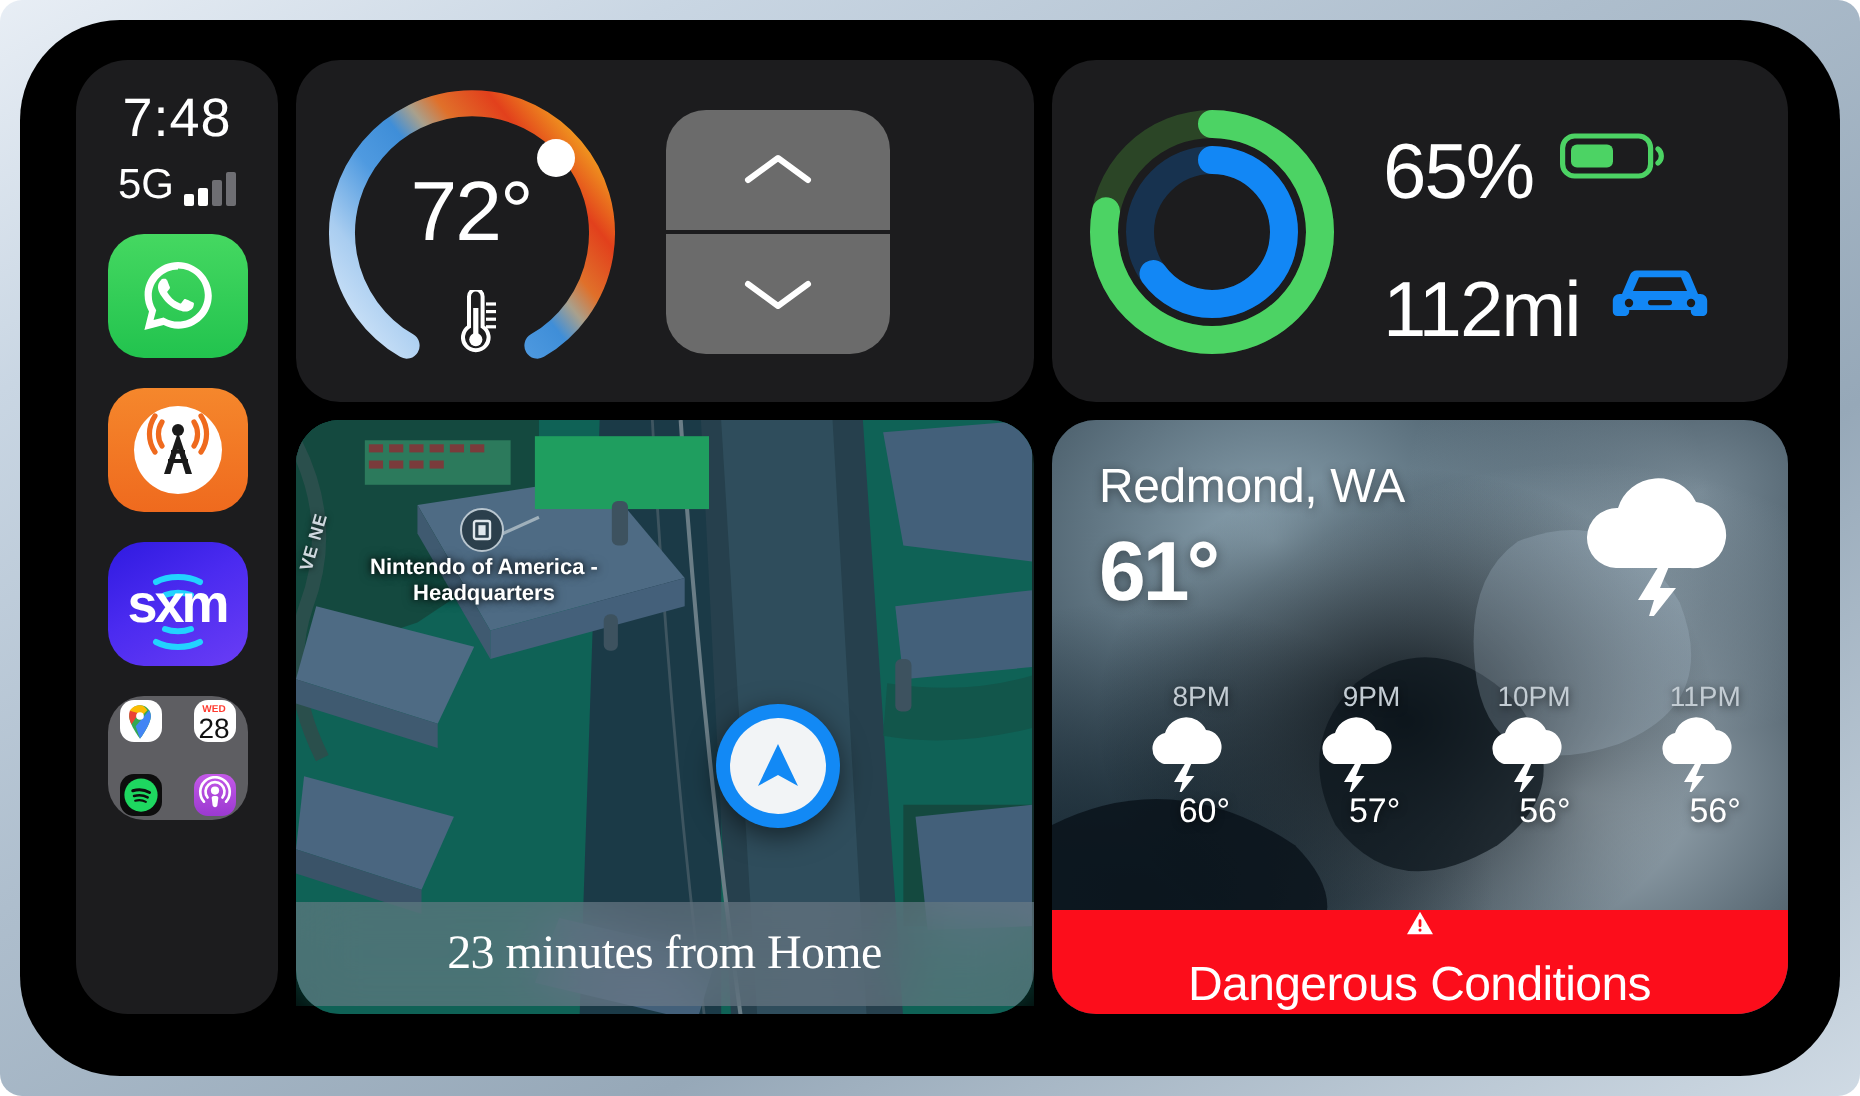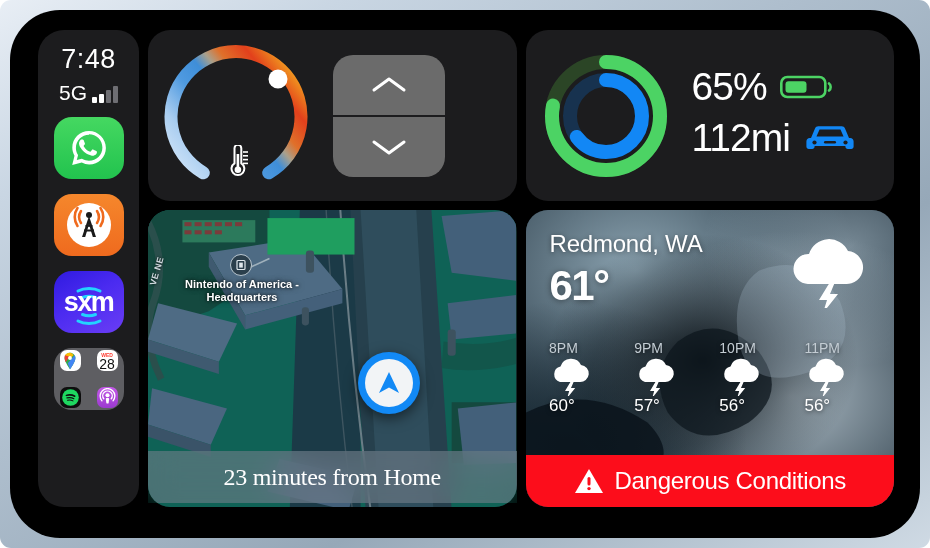--- a/index.html
+++ b/index.html
@@ -114,21 +114,21 @@
     background: #6b6b6b; margin-left: 10px;
     display:flex; flex-direction:column; overflow:hidden;
   }
   .step-btn { flex:1; display:flex; align-items:center; justify-content:center; }
   #step-up { border-bottom: 2px solid #1c1c1e; }
 
   
   #ev-rings { width: 160px; height:171px; position:relative; display:flex; align-items:center; justify-content:center;}
   #ev-readout { margin-left: 6px; }
   .ev-line { display:flex; align-items:center; gap:13px; margin-bottom:6px; }
-  .ev-value { color:#fff; font-size:39px; font-weight:500; letter-spacing:-1px; line-height:1.15; }
+  .ev-value { color:#fff; font-size:39px; font-weight:500; letter-spacing:-1px; line-height:1.15;margin-top:18px; }
 
   
   #map-card { background:#132b2a; }
   #map-canvas { position:absolute; inset:0; }
   #map-poi-label {
     position:absolute; left:35px; top:68px; width:118px; text-align:center;
     color:#fff; font-size:11px; line-height:13px; font-weight:700;
     text-shadow: 0 0 3px rgba(0,0,0,.85), 0 0 6px rgba(0,0,0,.6);
   }
   #map-poi-marker {
@@ -170,27 +170,27 @@
   #weather-temp {
     position:absolute; left:24px; top:52px; color:#fff;
     font-size:42px; font-weight:600; letter-spacing:-1.5px;
     text-shadow:0 1px 6px rgba(0,0,0,.45);
   }
   #weather-main-icon { position:absolute; right:22px; top:22px; }
   #hourly {
     position:absolute; left:14px; right:14px; top:130px;
     display:flex; justify-content:space-around;
   }
-  .hour { display:flex; flex-direction:column; align-items:flex-start; gap:0; width:66px; }
+  .hour { display:flex; flex-direction:column; align-items:flex-end; gap:0; width:66px; }
   .hour-time { color:#c3ccd3; font-size:14px; font-weight:500; text-shadow:0 1px 4px rgba(0,0,0,.6); }
   .hour-temp { color:#fff; font-size:17px; font-weight:500; text-shadow:0 1px 4px rgba(0,0,0,.6); }
   #weather-alert {
     position:absolute; left:0; right:0; bottom:0; height:52px;
     background:#fc0d1b;
-    display:flex; align-items:center; justify-content:center; gap:11px;
+    display:flex; align-items:center; justify-content:center; gap:11px;flex-direction:column;
   }
   #weather-alert-text { color:#fff; font-size:24px; font-weight:500; letter-spacing:-.3px; }
 </style>
 </head>
 <body>
 
 <div id="device-frame">
   <div id="screen-bezel"></div>
 
   <div id="screen">
@@ -290,20 +290,21 @@
                   <stop offset="56%" stop-color="#3f8ed8"></stop>
                   <stop offset="64%" stop-color="#a9a08c"></stop>
                   <stop offset="72%" stop-color="#e0702a"></stop>
                   <stop offset="86%" stop-color="#e2401c"></stop>
                   <stop offset="100%" stop-color="#f0971f"></stop>
                 </linearGradient>
               </defs>
               <path d="M 42.3 131.8 A 65 65 0 1 1 107.7 131.8" stroke="url(#gaugeGrad)" stroke-width="13" fill="none" stroke-linecap="round"></path>
               <circle cx="117" cy="38" r="9.5" fill="#ffffff"></circle>
             </svg>
+            <div id="gauge-temp">72°</div>
             <svg id="thermo-icon" width="26" height="34" viewBox="0 0 26 34">
               <path d="M11.5 3.2a3.4 3.4 0 0 1 6.8 0v15.1a6.4 6.4 0 1 1-6.8 0z" stroke="#ffffff" stroke-width="2" fill="none"></path>
               <circle cx="14.9" cy="24.8" r="3.3" fill="#ffffff"></circle>
               <rect x="13.6" y="9" width="2.6" height="14" fill="#ffffff"></rect>
               <rect x="20" y="6.2" width="5" height="1.6" fill="#ffffff"></rect>
               <rect x="20" y="10" width="5" height="1.6" fill="#ffffff"></rect>
               <rect x="20" y="13.8" width="5" height="1.6" fill="#ffffff"></rect>
               <rect x="20" y="17.6" width="5" height="1.6" fill="#ffffff"></rect>
             </svg>
           </div>

